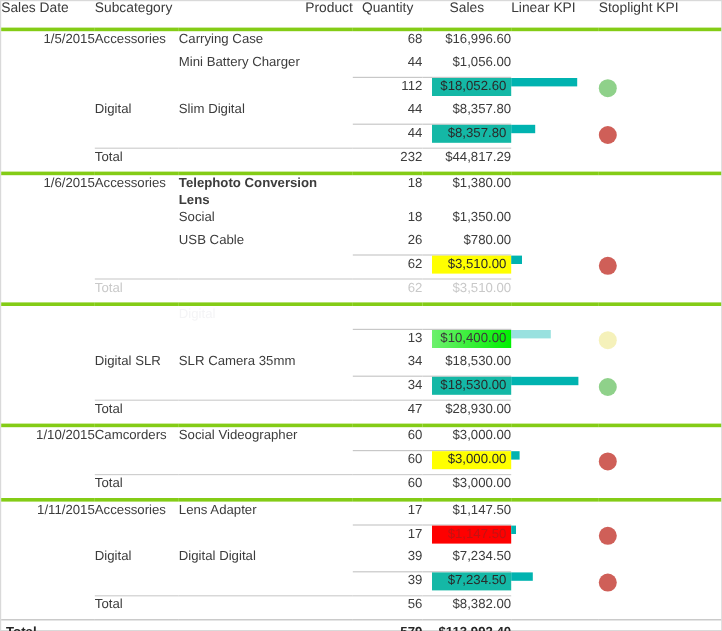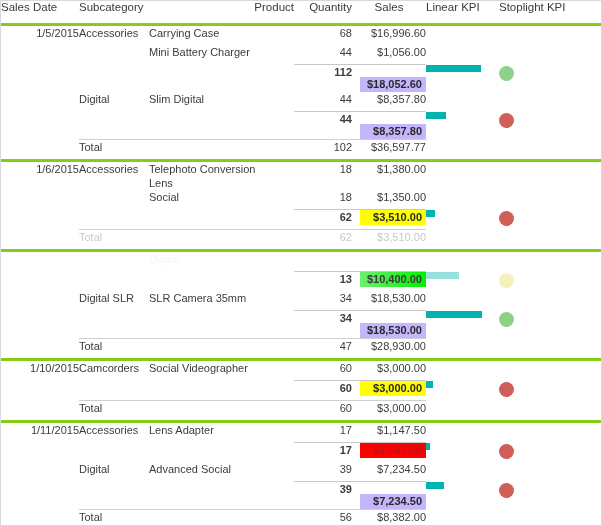--- a/index.html
+++ b/index.html
@@ -43,21 +43,21 @@
     color:#3b3b3b;
     font-size:11.5px;
     padding:6px 6px 5px 6px;
     height:22px;
     vertical-align:bottom;
   }
   thead tr{border-bottom:1px solid #cfcfcf;margin-left:35px;}
   .th-date{text-align:left;padding-left:4px;}
   .th-sub{text-align:left;padding-left:4px;}
   .th-prod{text-align:right;padding-right:8px;}
-  .th-qty{text-align:right;padding-right:6px;}
+  .th-qty{padding-right:6px;}
   .th-sales{padding-right:6px;}
   .th-lkpi{text-align:left;padding-left:4px;}
   .th-skpi{text-align:left;padding-left:6px;}
 
   
   tbody td{
     font-size:11px;
     color:#3c3c3c;
     height:19px;
     padding:2px 0 2px 0;
@@ -66,21 +66,21 @@
   .cell-date{text-align:right;padding-right:4px;}
   .cell-sub{text-align:left;padding-left:5px;}
   .cell-prod{text-align:left;padding-left:8px;}
   .cell-qty{text-align:right;padding-right:10px;}
   .cell-sales{text-align:right;padding-right:6px;}
   .cell-lkpi{padding-left:8px;}
   .cell-skpi{padding-left:28px;}
 
   
   tr.subtotal td.cell-qty,
-  tr.subtotal td.cell-sales{border-top:1px solid #c8c8c8;font-weight:bold;}
+  tr.subtotal td.cell-sales{border-top:1px solid #c8c8c8;}
   tr.subtotal td.cell-sub{border-top:0;}
 
   
   tr.grouptotal td{border-top:1px solid #cfcfcf;}
   tr.grouptotal td.cell-date{border-top:0;}
   tr.grouptotal td.cell-lkpi,
   tr.grouptotal td.cell-skpi{border-top:0;}
 
   
   tr.groupstart > td{border-top:3px solid #84cc16;}
@@ -102,21 +102,21 @@
 
   
   .chip{
     display:inline-block;
     box-sizing:border-box;
     min-width:66px;
     padding:1px 4px 1px 4px;
     text-align:right;
     line-height:13px;
   }
-  .chip.green{background:#c4b5fd;color:#2a2a2a;margin-top:12px;}
+  .chip.green{background:#14b8a6;color:#2a2a2a;}
   .chip.yellow{background:#ffff00;color:#2a2a2a;}
   .chip.red{background:#fe0000;color:#c21212;}
   .chip.greenfade{background:linear-gradient(to right,#6df06d,#00f000);color:#3a3a3a;}
 
   
   .gauge{
     position:relative;
     width:52px;height:7px;
     background:#d6d6d6;
     margin-top:4px;
@@ -133,21 +133,21 @@
   .light{
     display:block;
     width:15px;height:15px;
     border-radius:50%;
     margin-top:1px;
   }
   .light.green{background:#8fd18a;}
   .light.red{background:#cf5f58;}
   .light.yellow{background:#efe78c;}
   .light.fade{opacity:.6;}
-  .wrapline{display:block;}
+  .wrapline{display:block;font-weight:bold;}
 </style>
 </head>
 <body>
 
 <div id="report">
   <table class="matrix">
     <colgroup>
       <col class="c-date">
         <col class="c-sub">
         <col class="c-prod">
@@ -214,22 +214,22 @@
           <td class="cell-sales"><span class="chip green">$8,357.80</span></td>
           <td class="cell-lkpi"><span class="gauge"><i style="width: 28%;"></i></span></td>
           <td class="cell-skpi">
             <span class="light red"></span>
           </td>
         </tr>
         <tr class="grouptotal">
           <td class="cell-date"></td>
           <td class="cell-sub">Total</td>
           <td class="cell-prod"></td>
-          <td class="cell-qty">102</td>
-          <td class="cell-sales">$36,597.77</td>
+          <td class="cell-qty">232</td>
+          <td class="cell-sales">$44,817.29</td>
           <td class="cell-lkpi"></td>
           <td class="cell-skpi"></td>
         </tr>
         <tr class="groupstart">
           <td class="cell-date">1/6/2015</td>
           <td class="cell-sub">Accessories</td>
           <td class="cell-prod">
             <span class="wrapline">Telephoto Conversion</span>
             <span class="wrapline">Lens</span>
           </td>
@@ -240,20 +240,29 @@
         </tr>
         <tr class="">
           <td class="cell-date"></td>
           <td class="cell-sub"></td>
           <td class="cell-prod">Social</td>
           <td class="cell-qty">18</td>
           <td class="cell-sales">$1,350.00</td>
           <td class="cell-lkpi"></td>
           <td class="cell-skpi"></td>
         </tr>
+        <tr class="">
+          <td class="cell-date"></td>
+          <td class="cell-sub"></td>
+          <td class="cell-prod">USB Cable</td>
+          <td class="cell-qty">26</td>
+          <td class="cell-sales">$780.00</td>
+          <td class="cell-lkpi"></td>
+          <td class="cell-skpi"></td>
+        </tr>
         <tr class="subtotal">
           <td class="cell-date"></td>
           <td class="cell-sub"></td>
           <td class="cell-prod"></td>
           <td class="cell-qty">62</td>
           <td class="cell-sales"><span class="chip yellow">$3,510.00</span></td>
           <td class="cell-lkpi"><span class="gauge"><i style="width: 12%;"></i></span></td>
           <td class="cell-skpi">
             <span class="light red"></span>
           </td>
@@ -361,21 +370,21 @@
           <td class="cell-qty">17</td>
           <td class="cell-sales"><span class="chip red">$1,147.50</span></td>
           <td class="cell-lkpi"><span class="gauge"><i style="width: 6%;"></i></span></td>
           <td class="cell-skpi">
             <span class="light red"></span>
           </td>
         </tr>
         <tr class="">
           <td class="cell-date"></td>
           <td class="cell-sub">Digital</td>
-          <td class="cell-prod">Advanced Social</td>
+          <td class="cell-prod">Digital Digital</td>
           <td class="cell-qty">39</td>
           <td class="cell-sales">$7,234.50</td>
           <td class="cell-lkpi"></td>
           <td class="cell-skpi"></td>
         </tr>
         <tr class="subtotal">
           <td class="cell-date"></td>
           <td class="cell-sub"></td>
           <td class="cell-prod"></td>
           <td class="cell-qty">39</td>

